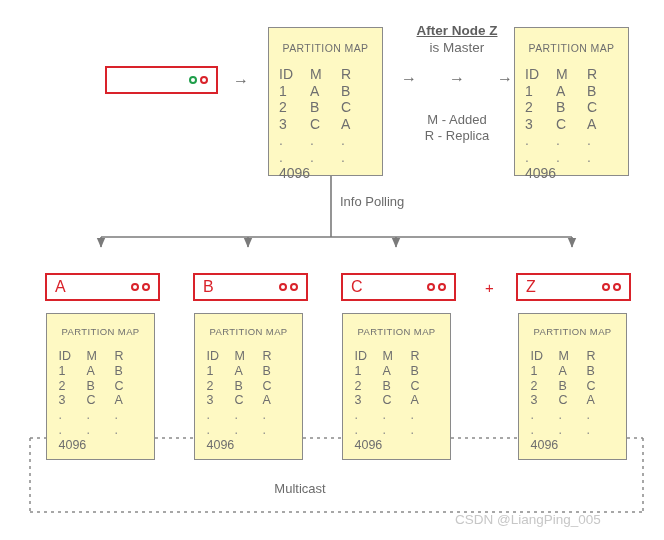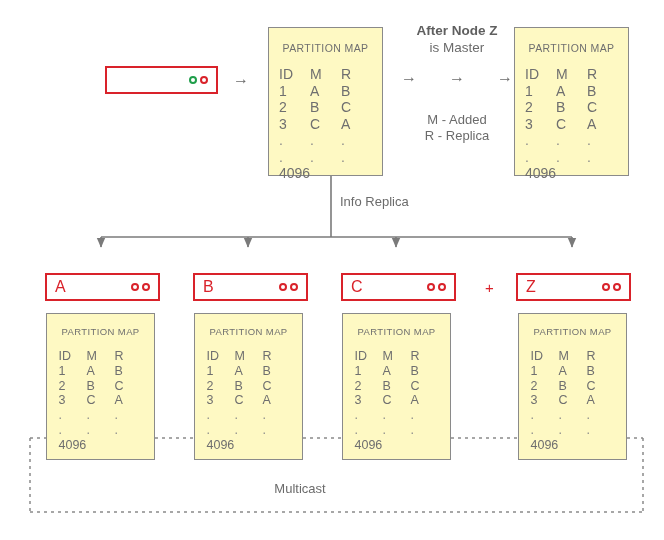--- a/index.html
+++ b/index.html
@@ -204,21 +204,21 @@
         <td class="dotcell">.</td>
         <td class="dotcell">.</td>
       </tr>
       <tr>
         <td class="pmap-total" colspan="3">4096</td>
       </tr>
     </tbody>
       </table>
   </div>
 
-  <div class="abs hdr-bold" style="left:401px; top:22px; width:112px;">After Node Z</div>
+  <div class="abs hdr-bold" style="left:401px; top:22px; width:112px;text-decoration:underline;">After Node Z</div>
   <div class="abs hdr-reg" style="left:401px; top:39px; width:112px;">is Master</div>
 
   <div class="abs" style="left:401px; top:68px; width:112px; display:flex; justify-content:space-between; font-size:16px; color:#6b6b6b;">
     <span>→</span>
     <span>→</span>
     <span>→</span>
   </div>
 
   <div class="abs legend" style="left:401px; top:110px; width:112px;">M - Added</div>
   <div class="abs legend" style="left:401px; top:126px; width:112px;">R - Replica</div>
@@ -257,21 +257,21 @@
         <td class="dotcell">.</td>
         <td class="dotcell">.</td>
       </tr>
       <tr>
         <td class="pmap-total" colspan="3">4096</td>
       </tr>
     </tbody>
       </table>
   </div>
 
-  <div class="abs plain-label" style="left:340px; top:194px;">Info Replica</div>
+  <div class="abs plain-label" style="left:340px; top:194px;">Info Polling</div>
 
   <div class="abs node-box" style="left:45px; top:273px; width:115px; height:28px;">
     <span class="node-label">A</span>
     <span class="dots">
       <span class="dot dot-red"></span>
       <span class="dot dot-red"></span>
     </span>
   </div>
   <div class="abs pmap" style="left:46px; top:313px; width:109px; height:147px;">
     <div class="pmap-title">PARTITION MAP</div>
@@ -455,14 +455,15 @@
       </tr>
       <tr>
         <td class="pmap-total" colspan="3">4096</td>
       </tr>
     </tbody>
       </table>
   </div>
 
   <div class="abs plain-label" style="left:0px; top:481px; width:600px; text-align:center;">Multicast</div>
 
+  <div class="abs watermark" style="left:455px; top:512px;">CSDN @LiangPing_005</div>
 
 </div>
 
 </body></html>

